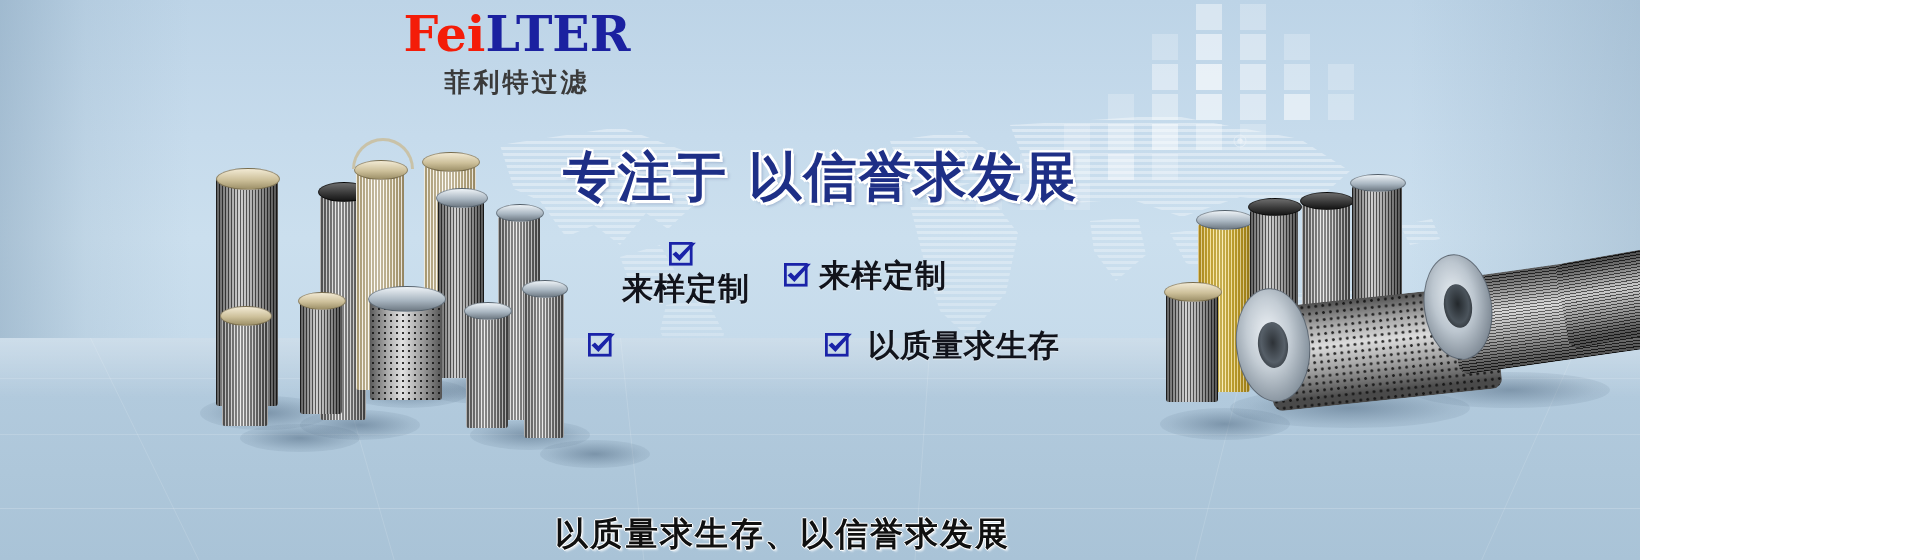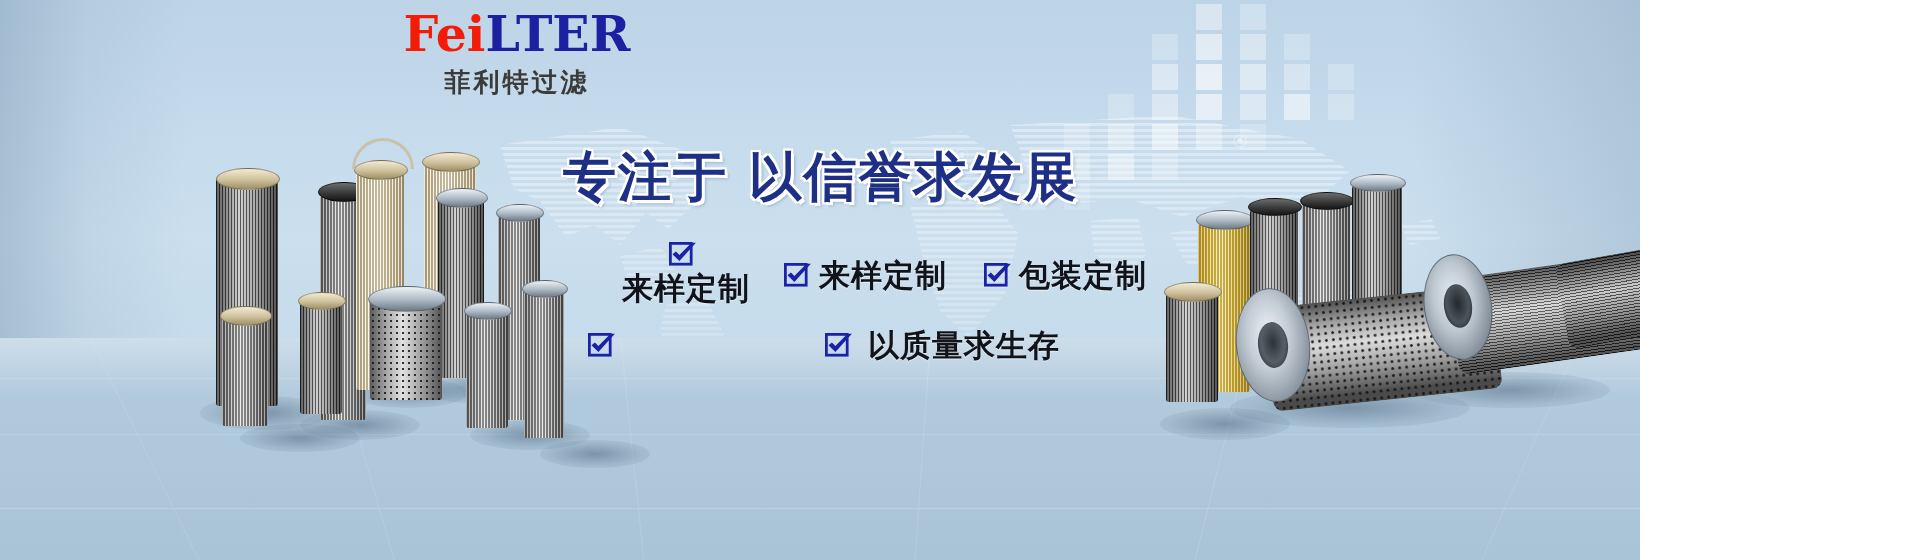--- a/index.html
+++ b/index.html
@@ -514,29 +514,20 @@
       </div>
       <div class="feat" style="width:200px;">
         <span class="chk">
           <svg viewBox="0 0 30 30" aria-hidden="true">
             <rect x="1.6" y="1.6" width="24" height="24" fill="none" stroke="#1a23a8" stroke-width="3.2"></rect>
             <path d="M4 14 L12 22 L31 1 L26 1 L12 15 L8 11 Z" fill="#1a23a8"></path>
           </svg>
         </span>
         <span class="feat-label">来样定制</span>
       </div>
-      <div class="feat">
-        <span class="chk">
-          <svg viewBox="0 0 30 30" aria-hidden="true">
-            <rect x="1.6" y="1.6" width="24" height="24" fill="none" stroke="#1a23a8" stroke-width="3.2"></rect>
-            <path d="M4 14 L12 22 L31 1 L26 1 L12 15 L8 11 Z" fill="#1a23a8"></path>
-          </svg>
-        </span>
-        <span class="feat-label">包装定制</span>
-      </div>
     </div>
 
     <div class="feat-row" style="margin-top:10px;">
       <div class="feat" style="width:237px;">
         <span class="chk">
           <svg viewBox="0 0 30 30" aria-hidden="true">
             <rect x="1.6" y="1.6" width="24" height="24" fill="none" stroke="#1a23a8" stroke-width="3.2"></rect>
             <path d="M4 14 L12 22 L31 1 L26 1 L12 15 L8 11 Z" fill="#1a23a8"></path>
           </svg>
         </span>
@@ -546,14 +537,15 @@
           <svg viewBox="0 0 30 30" aria-hidden="true">
             <rect x="1.6" y="1.6" width="24" height="24" fill="none" stroke="#1a23a8" stroke-width="3.2"></rect>
             <path d="M4 14 L12 22 L31 1 L26 1 L12 15 L8 11 Z" fill="#1a23a8"></path>
           </svg>
         </span>
         <span class="feat-label" style="margin-left:8px;">以质量求生存</span>
       </div>
     </div>
   </div>
 
+  <div class="tagline">以质量求生存、以信誉求发展</div>
 
 </div>
 
 </body></html>

